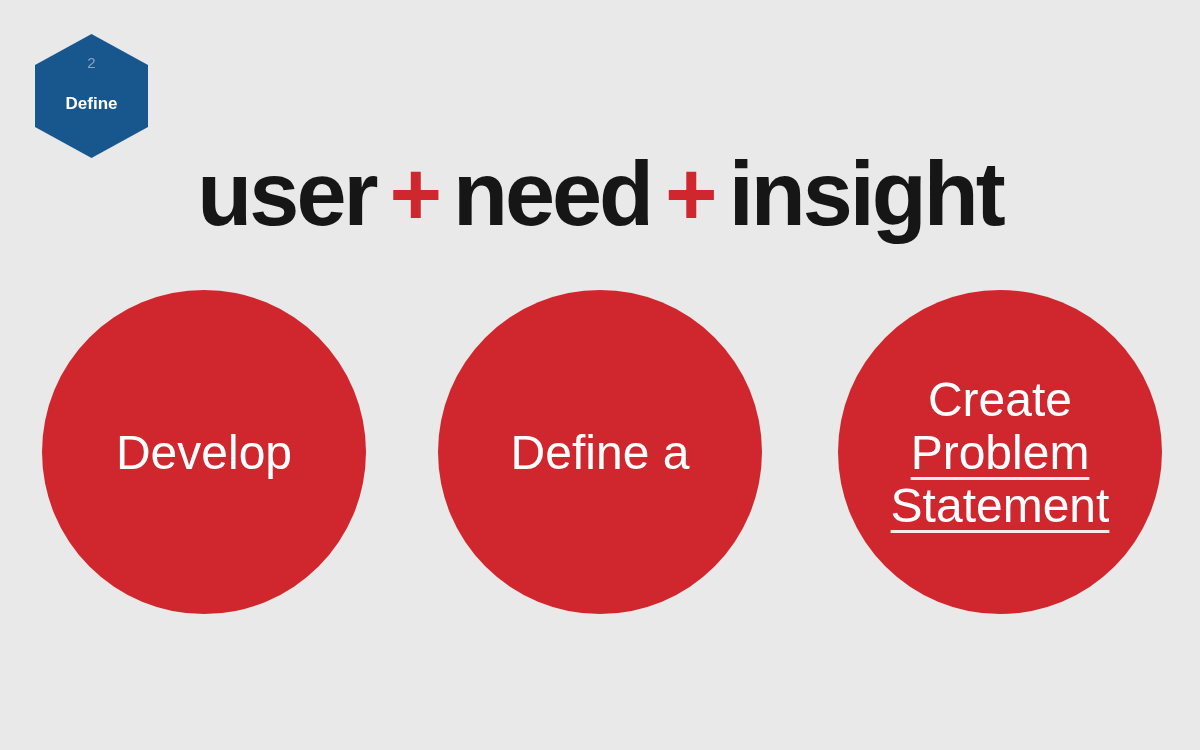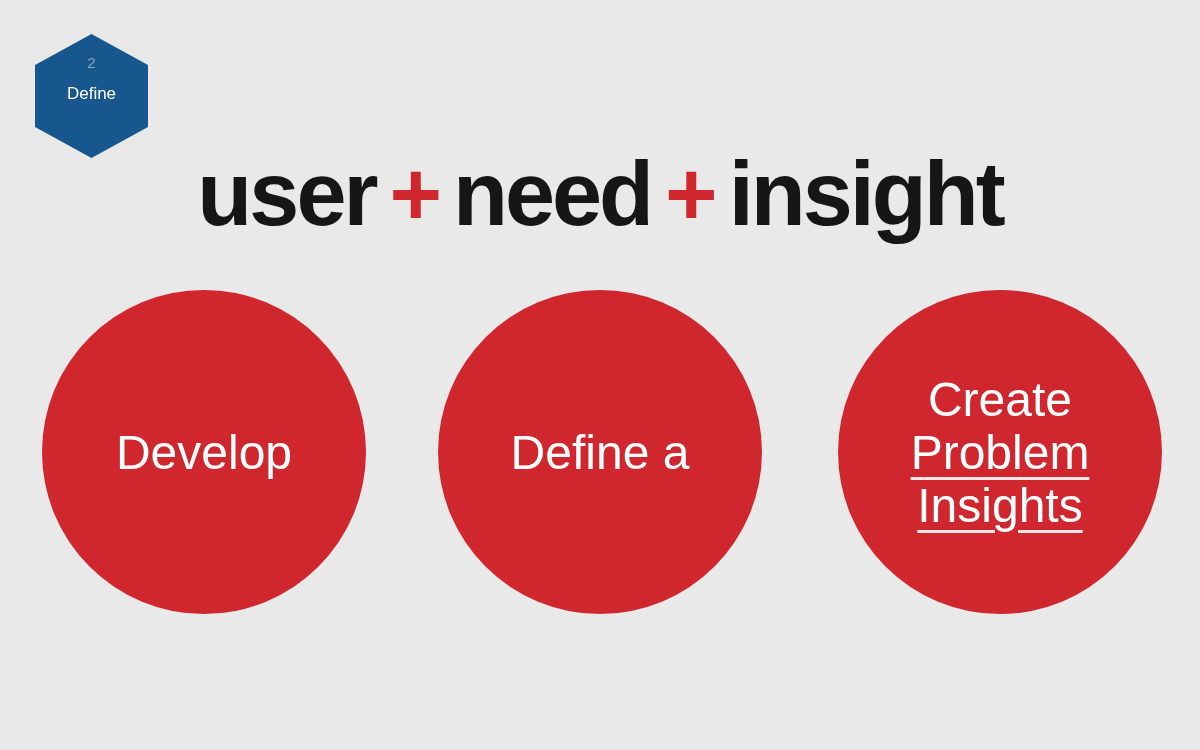--- a/index.html
+++ b/index.html
@@ -17,22 +17,22 @@
     background: var(--badge-blue, #18578e);
     clip-path: polygon(50% 0, 100% 25%, 100% 75%, 50% 100%, 0 75%, 0 25%);
     display: flex; flex-direction: column; align-items: center;
   }
   .badge-number {
     margin-top: 20px;
     font-size: 15px; line-height: 18px;
     color: var(--badge-number-text, #8ba3bf);
   }
   .badge-label {
-    margin-top: 12px;
-    font-size: 17px; line-height: 20px; font-weight: normal;
+    margin-top: 22px;
+    font-size: 17px; line-height: 20px; font-weight: bold;
     color: #ffffff;
   }
 
   
   .title {
     position: absolute; left: 0; right: 0; top: 110px;
     text-align: center;
     font-size: 90px; line-height: 106px; font-weight: bold;
     letter-spacing: -3px;
     color: var(--title-text, #161616);
@@ -88,17 +88,17 @@
 
   <div class="circle circle-2">
     <p class="circle-text">
       <span class="line"><span>Define a</span></span>
     </p>
   </div>
 
   <div class="circle circle-3">
     <p class="circle-text">
       <span class="line"><span>Create</span> <span class="em">Problem</span></span>
-      <span class="line"><span class="em">Insights</span></span>
+      <span class="line"><span class="em">Statement</span></span>
     </p>
   </div>
 
 </main>
 
 </body></html>

